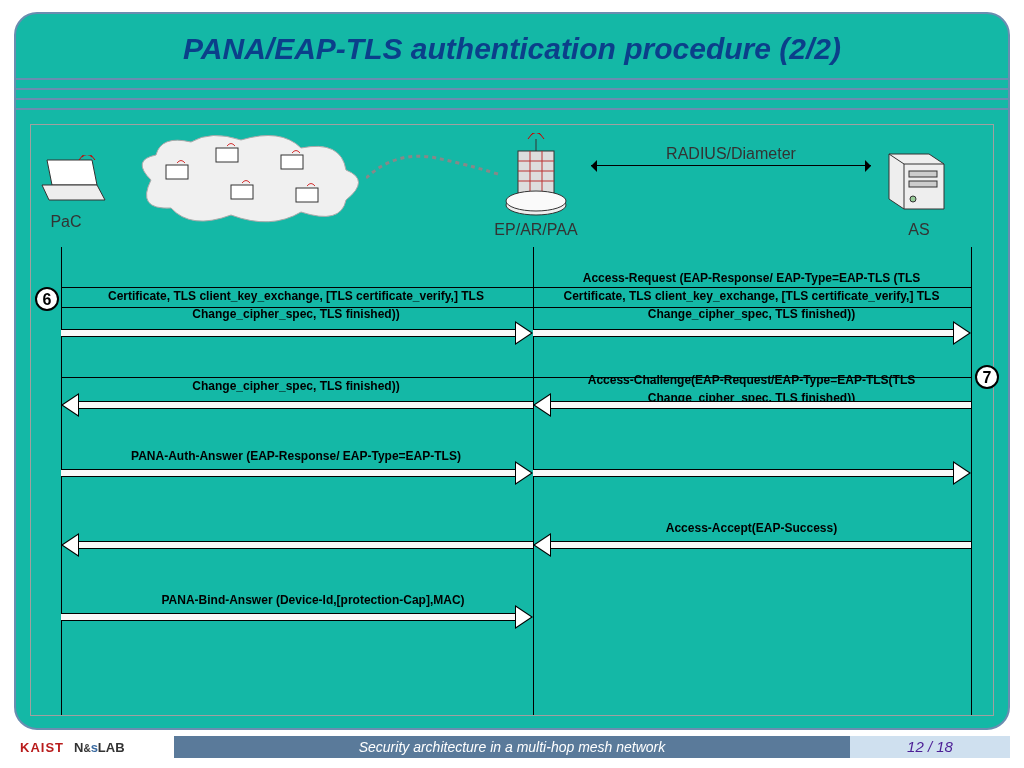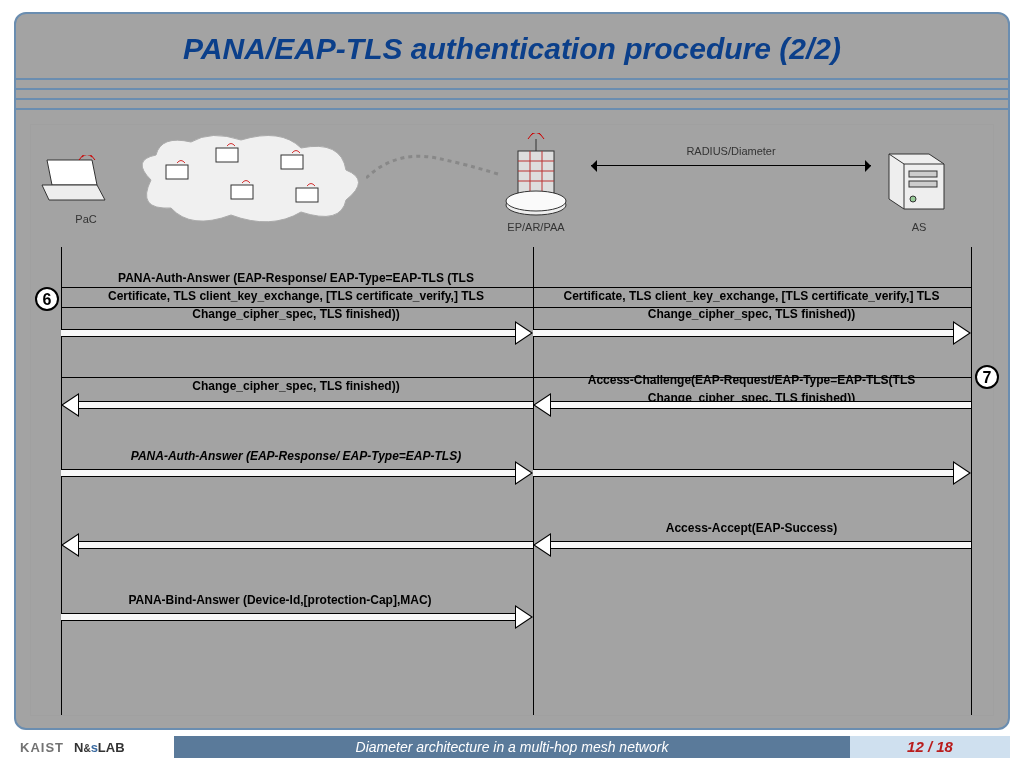--- a/index.html
+++ b/index.html
@@ -11,22 +11,22 @@
     position: relative;
     overflow: hidden;
   }
   .slide-frame {
     position: absolute;
     left: 14px;
     top: 12px;
     right: 14px;
     bottom: 38px;
     border: 2px solid #6a8db0;
-    border-radius: 12px;
-    background: #a3a3a3;
+    border-radius: 23px;
+    background: #14b8a6;
   }
   .title-bar {
     position: absolute;
     left: 0; right: 0; top: 18px;
     text-align: center;
     color: #0b3f8a;
     font-weight: bold;
     font-style: italic;
     font-size: 30px;
   }
@@ -40,21 +40,21 @@
   .content {
     position: absolute;
     left: 14px; right: 14px;
     top: 110px; bottom: 12px;
     border: 1px solid #a0a0a0;
   }
   .topo {
     position: absolute;
     left: 0; right: 0; top: 0; height: 122px;
   }
-  .node-label { font-size: 11px; text-align: center; color:#333; }
+  .node-label { font-size: 16px; text-align: center; color:#333; }
   .seq {
     position: absolute;
     left: 0; right: 0; top: 122px; bottom: 0;
   }
   .lifeline {
     position: absolute;
     top: 0; bottom: 0;
     width: 0;
     border-left: 1px solid #000;
   }
@@ -133,37 +133,37 @@
     color:#fff;
     font-style: italic;
     text-align:center;
     line-height:22px;
     font-size:14px;
   }
   .footer .bar-light {
     position:absolute;
     right: 0; width:160px; top:0; bottom:0;
     background:#cfe0ef;
-    color:#b91c1c;
+    color:#4c1d95;
     font-style: italic;
-    font-weight: bold;
+    font-weight: normal;
     text-align:center;
     line-height:22px;
     font-size:15px;
   }
   .footer .logo {
     position:absolute;
     left:0; width:160px; top:0; bottom:0;
     font-size:12px;
     display:flex;
     align-items:center;
     gap:10px;
     padding-left:6px;
   }
-  .kaist { color:#737373; font-weight:bold; letter-spacing:1px; font-size:13px;}
+  .kaist { color:#b91c1c; font-weight:bold; letter-spacing:1px; font-size:13px;}
   .nslab { font-weight:bold; font-size:13px; color:#333;}
   .nslab .s { color:#3a6aa0; }
   .thin-line { position:absolute; height:0; border-top:1px solid #000;}
   .topo-arrow {
     position:absolute;
     height:0;
     border-top:1px solid #000;
   }
   .topo-arrow::before, .topo-arrow::after {
     content:"";
@@ -189,21 +189,21 @@
   <div class="content">
 
     <div class="topo">
 
       <svg style="position:absolute; left:6px; top:30px;" width="70" height="55" viewBox="0 0 70 55">
         <path d="M10 5 L55 5 L60 30 L15 30 Z" fill="#fff" stroke="#333"></path>
         <path d="M5 30 L60 30 L68 45 L12 45 Z" fill="#eee" stroke="#333"></path>
         <path d="M45 2 Q50 -3 55 2" fill="none" stroke="#c00"></path>
         <path d="M42 5 Q50 -8 58 5" fill="none" stroke="#c00"></path>
       </svg>
-      <div class="node-label" style="position:absolute; left:20px; top:88px; width:70px;">PaC</div>
+      <div class="node-label" style="position:absolute; left:0; top:88px; width:70px;">PaC</div>
 
       <svg style="position:absolute; left:100px; top:5px;" width="240" height="100" viewBox="0 0 240 100">
         <path d="M20 50 Q0 30 25 25 Q30 5 60 12 Q80 0 110 10 Q150 -2 170 18 Q210 10 215 40 Q240 50 215 70 Q210 95 170 82 Q140 100 100 85 Q60 100 40 78 Q5 80 20 50 Z" fill="#f0f0f0" stroke="#aaa"></path>
         <g stroke="#333" fill="#fff">
           <rect x="35" y="35" width="22" height="14"></rect>
           <rect x="85" y="18" width="22" height="14"></rect>
           <rect x="100" y="55" width="22" height="14"></rect>
           <rect x="150" y="25" width="22" height="14"></rect>
           <rect x="165" y="58" width="22" height="14"></rect>
         </g>
@@ -254,33 +254,33 @@
     <div class="seq">
       <div class="lifeline" style="left:30px;"></div>
       <div class="lifeline" style="left:502px;"></div>
       <div class="lifeline" style="left:940px;"></div>
 
       <div class="step-circle" style="left:4px; top:40px;">6</div>
 
       <div class="step-circle" style="left:944px; top:118px;">7</div>
 
       <div class="msg" style="left:35px; top:22px; width:460px;">
-        <span>PANA-Auth-Answer (EAP-Response/ EAP-Type=EAP-TLS (TLS</span><br>
+        <br>
         <span>Certificate, TLS client_key_exchange, [TLS certificate_verify,] TLS</span><br>
         <span>Change_cipher_spec, TLS finished))</span>
       </div>
       <div class="thin-line" style="left:30px; top:40px; width:472px;"></div>
       <div class="thin-line" style="left:30px; top:60px; width:472px;"></div>
       <div class="arrow" style="left:30px; top:78px; width:472px;">
         <div class="body" style="left:0; right:18px;"></div>
           <div class="head-r" style="right:0;"></div>
       </div>
 
       <div class="msg" style="left:508px; top:22px; width:425px;">
-        <br>
+        <span>Access-Request (EAP-Response/ EAP-Type=EAP-TLS (TLS</span><br>
         <span>Certificate, TLS client_key_exchange, [TLS certificate_verify,] TLS</span><br>
         <span>Change_cipher_spec, TLS finished))</span>
       </div>
       <div class="thin-line" style="left:502px; top:40px; width:438px;"></div>
       <div class="thin-line" style="left:502px; top:60px; width:438px;"></div>
       <div class="arrow" style="left:502px; top:78px; width:438px;">
         <div class="body" style="left:0; right:18px;"></div>
           <div class="head-r" style="right:0;"></div>
       </div>
 
@@ -297,21 +297,21 @@
       <div class="msg" style="left:508px; top:124px; width:425px;">
         <span>Access-Challenge(EAP-Request/EAP-Type=EAP-TLS(TLS</span><br>
         <span>Change_cipher_spec, TLS finished))</span>
       </div>
       <div class="thin-line" style="left:502px; top:130px; width:438px;"></div>
       <div class="arrow" style="left:502px; top:150px; width:438px;">
         <div class="body" style="left:18px; right:0;"></div>
           <div class="head-l" style="left:0;"></div>
       </div>
 
-      <div class="msg" style="left:35px; top:200px; width:460px;font-style:italic;">
+      <div class="msg" style="left:35px; top:200px; width:460px;">
         <span>PANA-Auth-Answer (EAP-Response/ EAP-Type=EAP-TLS)</span>
       </div>
       <div class="arrow" style="left:30px; top:218px; width:472px;">
         <div class="body" style="left:0; right:18px;"></div>
           <div class="head-r" style="right:0;"></div>
       </div>
       <div class="arrow" style="left:502px; top:218px; width:438px;">
         <div class="body" style="left:0; right:18px;"></div>
           <div class="head-r" style="right:0;"></div>
       </div>
@@ -321,32 +321,32 @@
           <div class="head-l" style="left:0;"></div>
       </div>
       <div class="msg" style="left:508px; top:272px; width:425px;">
         <span>Access-Accept(EAP-Success)</span>
       </div>
       <div class="arrow" style="left:502px; top:290px; width:438px;">
         <div class="body" style="left:18px; right:0;"></div>
           <div class="head-l" style="left:0;"></div>
       </div>
 
-      <div class="msg" style="left:19px; top:344px; width:460px;">
+      <div class="msg" style="left:52px; top:344px; width:460px;">
         <span>PANA-Bind-Answer (Device-Id,[protection-Cap],MAC)</span>
       </div>
       <div class="arrow" style="left:30px; top:362px; width:472px;">
         <div class="body" style="left:0; right:18px;"></div>
           <div class="head-r" style="right:0;"></div>
       </div>
 
     </div>
   </div>
 </div>
 
 <div class="footer">
   <div class="logo">
     <span class="kaist">KAIST</span>
     <span class="nslab">N<span style="font-size:10px">&amp;</span><span class="s">s</span>LAB</span>
   </div>
-  <div class="bar-dark">Diameter architecture in a multi-hop mesh network</div>
+  <div class="bar-dark">Security architecture in a multi-hop mesh network</div>
   <div class="bar-light">12 / 18</div>
 </div>
 
 </body></html>

